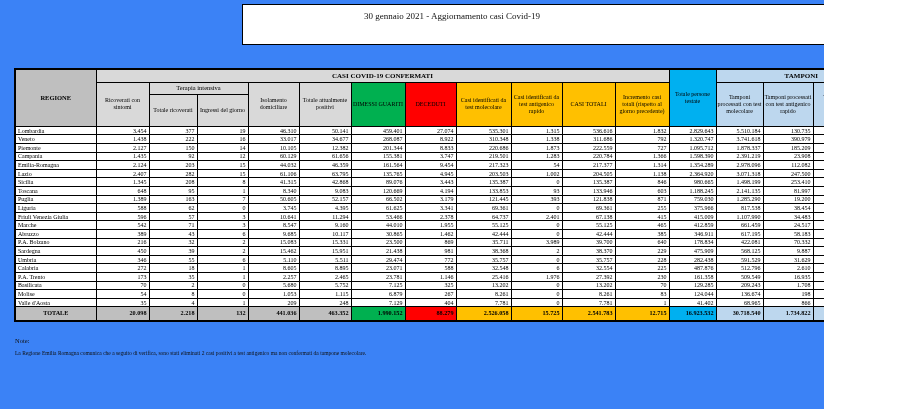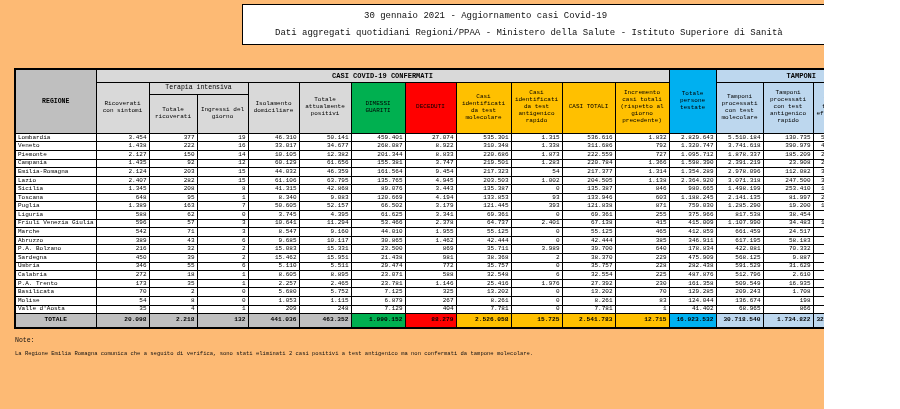--- a/index.html
+++ b/index.html
@@ -1,17 +1,17 @@
 <!DOCTYPE html>
 <html><head>
 <meta charset="utf-8">
 <style>
   html,body{margin:0;padding:0;background:#fff;}
-  .page{position:relative;width:824px;height:409px;background:#fdba74;overflow:hidden;
-        font-family:Liberation Mono, monospace;color:#111;}
+  .page{position:relative;width:824px;height:409px;background:#3b82f6;overflow:hidden;
+        font-family:Liberation Serif, serif;color:#111;}
 
   
   .title-box{position:absolute;left:242px;top:4px;width:653px;height:41px;
              border:1.5px solid #000;box-sizing:border-box;background:#fff;}
   .title-line1{position:absolute;left:121px;top:6px;font-size:9px;white-space:nowrap;}
   .title-line2{position:absolute;left:32px;top:23px;font-size:9px;white-space:nowrap;}
 
   
   table.covid{position:absolute;left:14px;top:68px;width:872px;border-collapse:collapse;
               table-layout:fixed;border:2px solid #000;}
@@ -38,21 +38,20 @@
   .note-label{position:absolute;left:15px;top:337px;font-size:6.5px;}
   .note-text{position:absolute;left:15px;top:350px;font-size:5.5px;white-space:nowrap;}
 </style>
 </head>
 <body>
 
 <div class="page">
 
   <div class="title-box">
     <div class="title-line1">30 gennaio 2021 - Aggiornamento casi Covid-19</div>
-    <div class="title-line2">Dati aggregati quotidiani Regioni/PPAA - Ministero della Salute - Istituto Superiore di Sanità</div>
   </div>
 
   <table class="covid">
     <colgroup>
       <col style="width:81px">
         <col style="width:53px">
         <col style="width:48px">
         <col style="width:51px">
       <col style="width:51px">
         <col style="width:52px">

